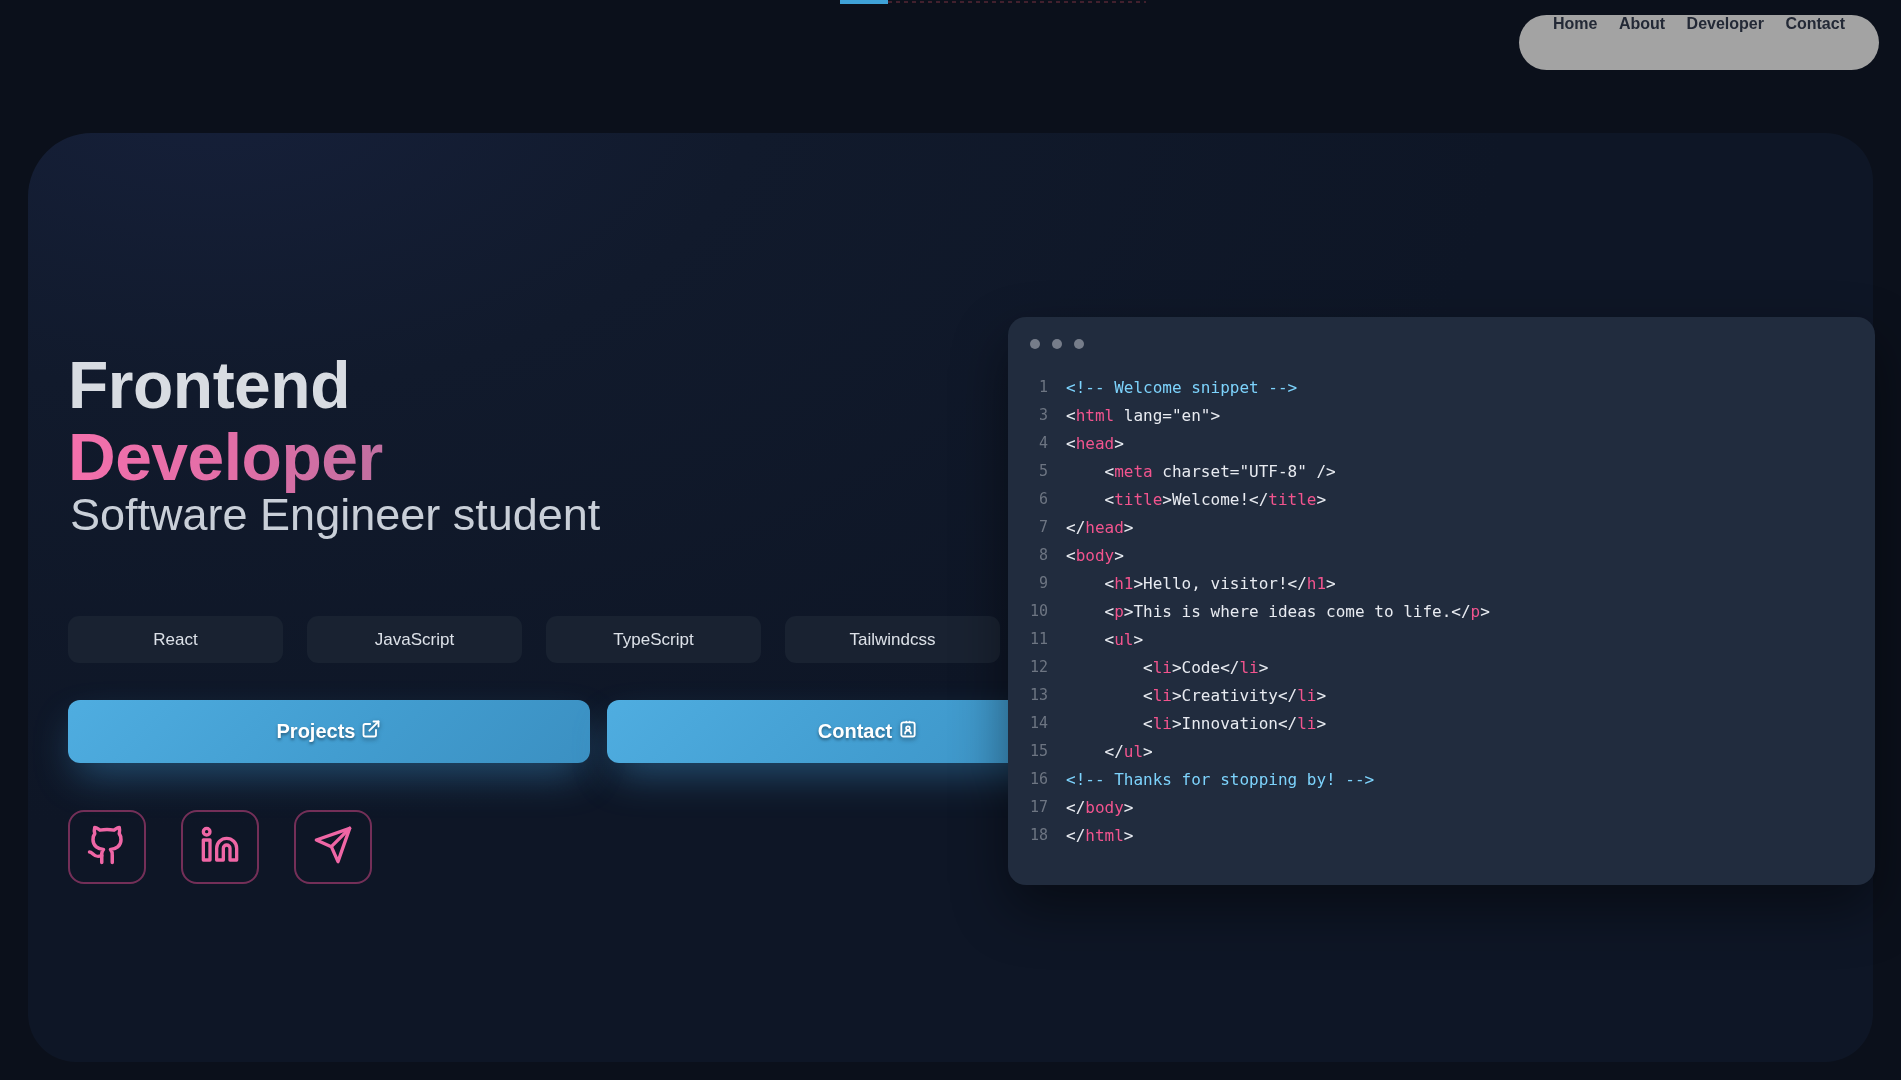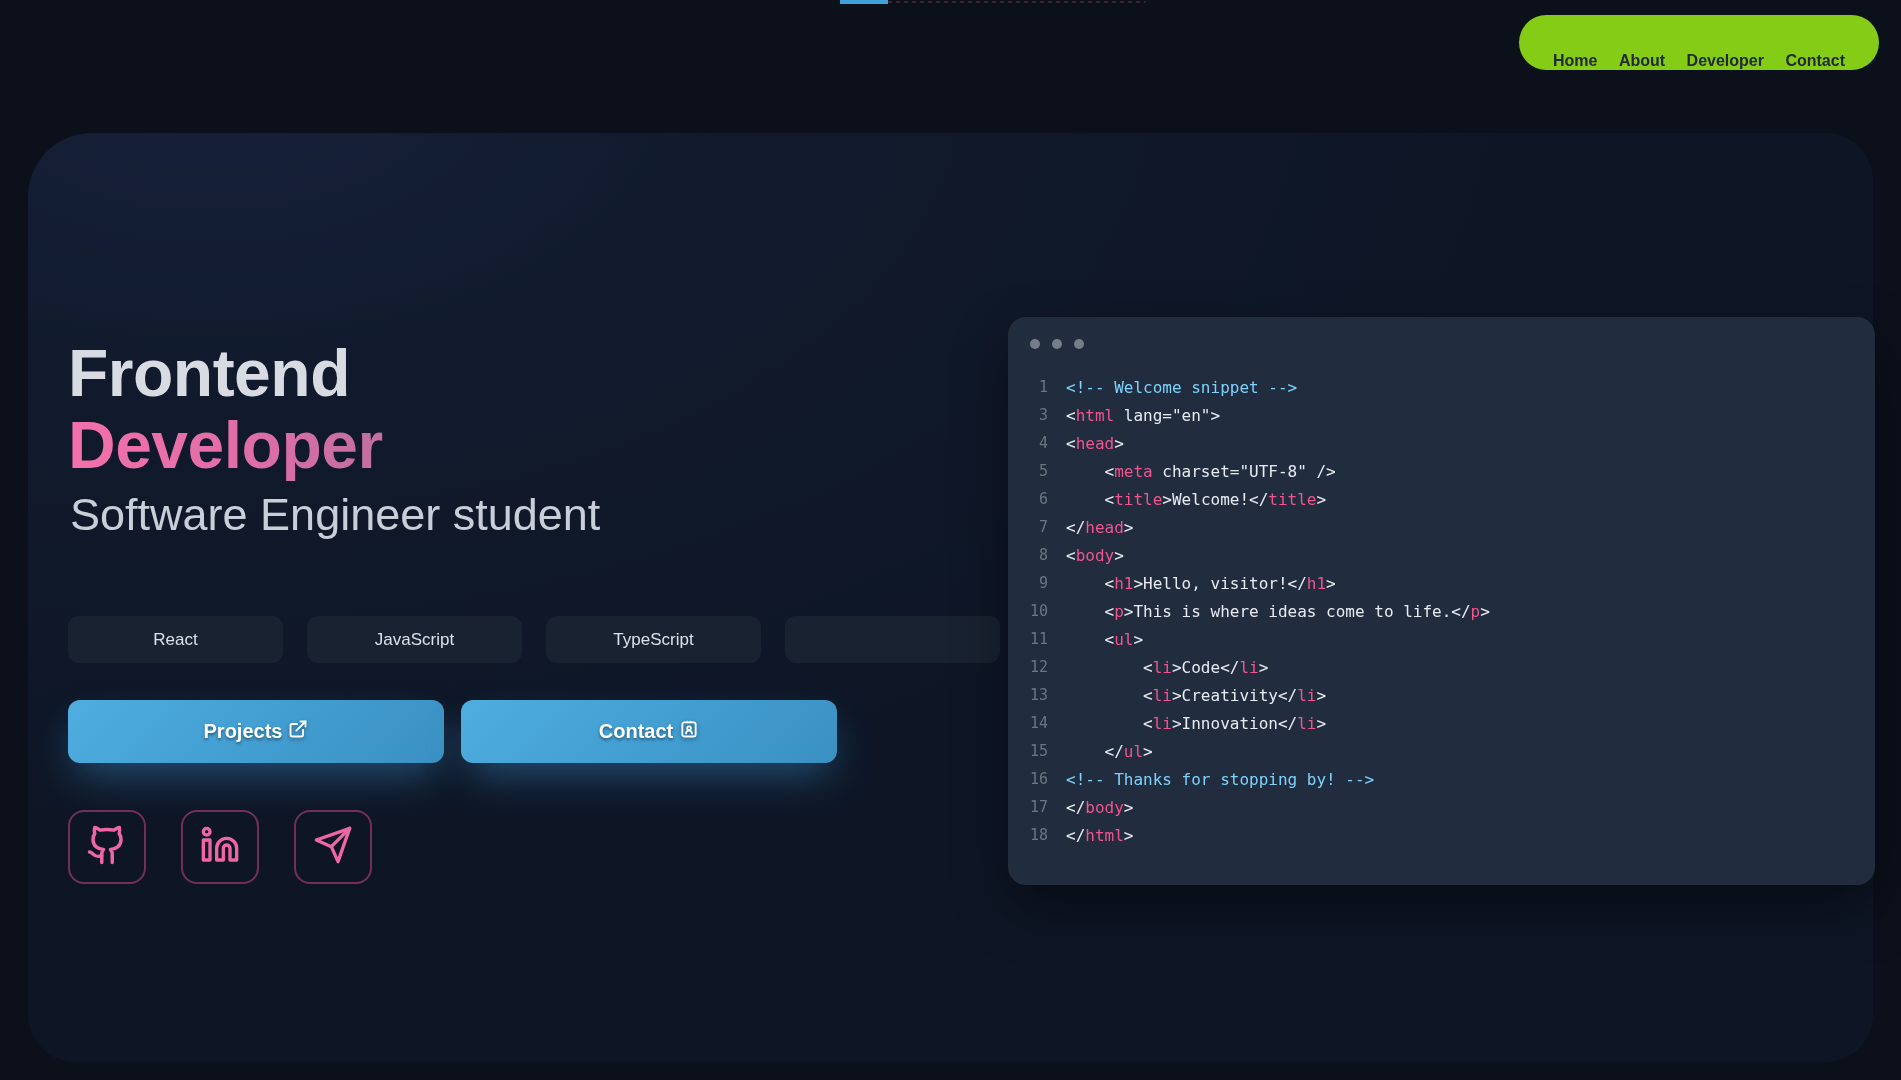--- a/index.html
+++ b/index.html
@@ -7,42 +7,42 @@
     width:1901px;height:1080px;position:relative;overflow:hidden;
     background:#0b101b;
     font-family:"Liberation Sans", sans-serif;
   }
   
   .top-progress{position:absolute;left:840px;top:0;width:48px;height:4px;background:#3fa2d8;}
   .top-track{position:absolute;left:888px;top:1px;width:258px;height:2px;
     background:repeating-linear-gradient(90deg,#4b2331 0 4px,transparent 4px 8px);opacity:.85;}
   
   .nav{position:absolute;left:1519px;top:15px;width:360px;height:55px;border-radius:28px;
-    background:#84cc16;display:flex;align-items:flex-end;justify-content:space-between;
+    background:#a3a3a3;display:flex;align-items:flex-start;justify-content:space-between;
     padding:0 34px;box-sizing:border-box;}
   .nav-item{color:#232936;font-size:16px;font-weight:700;cursor:pointer;white-space:nowrap;}
   
   .card{position:absolute;left:28px;top:133px;width:1845px;height:929px;
     border-radius:64px 48px 48px 48px;
     background:radial-gradient(1300px 750px at 10% -6%, #16203a 0%, #111a2c 42%, #0e1626 100%);}
   
-  .title{position:absolute;left:40px;top:160px;font-size:66px;line-height:72px;font-weight:700;
+  .title{position:absolute;left:40px;top:172px;font-size:66px;line-height:72px;font-weight:700;
     letter-spacing:-0.5px;color:#d8dce2;}
   .title .line2{
     background:linear-gradient(90deg,#f470ac 0%,#e06ea7 55%,#c06fa0 100%);
     -webkit-background-clip:text;background-clip:text;color:transparent;display:inline-block;}
   .subtitle{position:absolute;left:42px;top:356px;font-size:45px;color:#c9cfd8;}
   
   .chips{position:absolute;left:40px;top:483px;width:962px;display:flex;gap:24px;overflow:hidden;}
   .chip{flex:0 0 215px;height:47px;border-radius:11px;background:#192231;
     display:flex;align-items:center;justify-content:center;
     color:#dce1e8;font-size:17px;box-sizing:border-box;}
   
   .actions{position:absolute;left:40px;top:567px;display:flex;gap:17px;}
-  .cta{width:376px;height:63px;border:none;border-radius:12px;cursor:pointer;
+  .cta{width:522px;height:63px;border:none;border-radius:12px;cursor:pointer;
     background:linear-gradient(135deg,#4fade0 0%,#429dd0 55%,#3b90c2 100%);
     color:#ffffff;font-size:20px;font-weight:700;font-family:inherit;
     display:flex;align-items:center;justify-content:center;gap:6px;
     text-shadow:0 2px 3px rgba(10,25,40,.5);
     box-shadow:0 18px 40px -8px rgba(64,156,214,.45);}
   .cta svg{filter:drop-shadow(0 2px 2px rgba(10,25,40,.5));}
   
   .socials{position:absolute;left:40px;top:677px;display:flex;gap:35px;}
   .social{width:78px;height:74px;border-radius:16px;border:2px solid rgba(200,70,130,.55);
     background:transparent;display:flex;align-items:center;justify-content:center;cursor:pointer;
@@ -81,20 +81,21 @@
     <span>Frontend</span><br>
     <span class="line2">Developer</span>
   </h1>
 
   <div class="subtitle">Software Engineer student</div>
 
   <div class="chips" id="chips">
       <div class="chip">React</div>
       <div class="chip">JavaScript</div>
       <div class="chip">TypeScript</div>
+      <div class="chip">Tailwindcss</div>
       <div class="chip"></div>
     </div>
 
   <div class="actions">
     <button class="cta">
       <span>Projects</span>
       <span>
         <svg width="20" height="20" viewBox="0 0 24 24" stroke="#ffffff" fill="none" stroke-width="2.2" stroke-linecap="round" stroke-linejoin="round">
           <path d="M18 13v6a2 2 0 0 1-2 2H5a2 2 0 0 1-2-2V8a2 2 0 0 1 2-2h6"></path>
           <path d="M15 3h6v6"></path>

